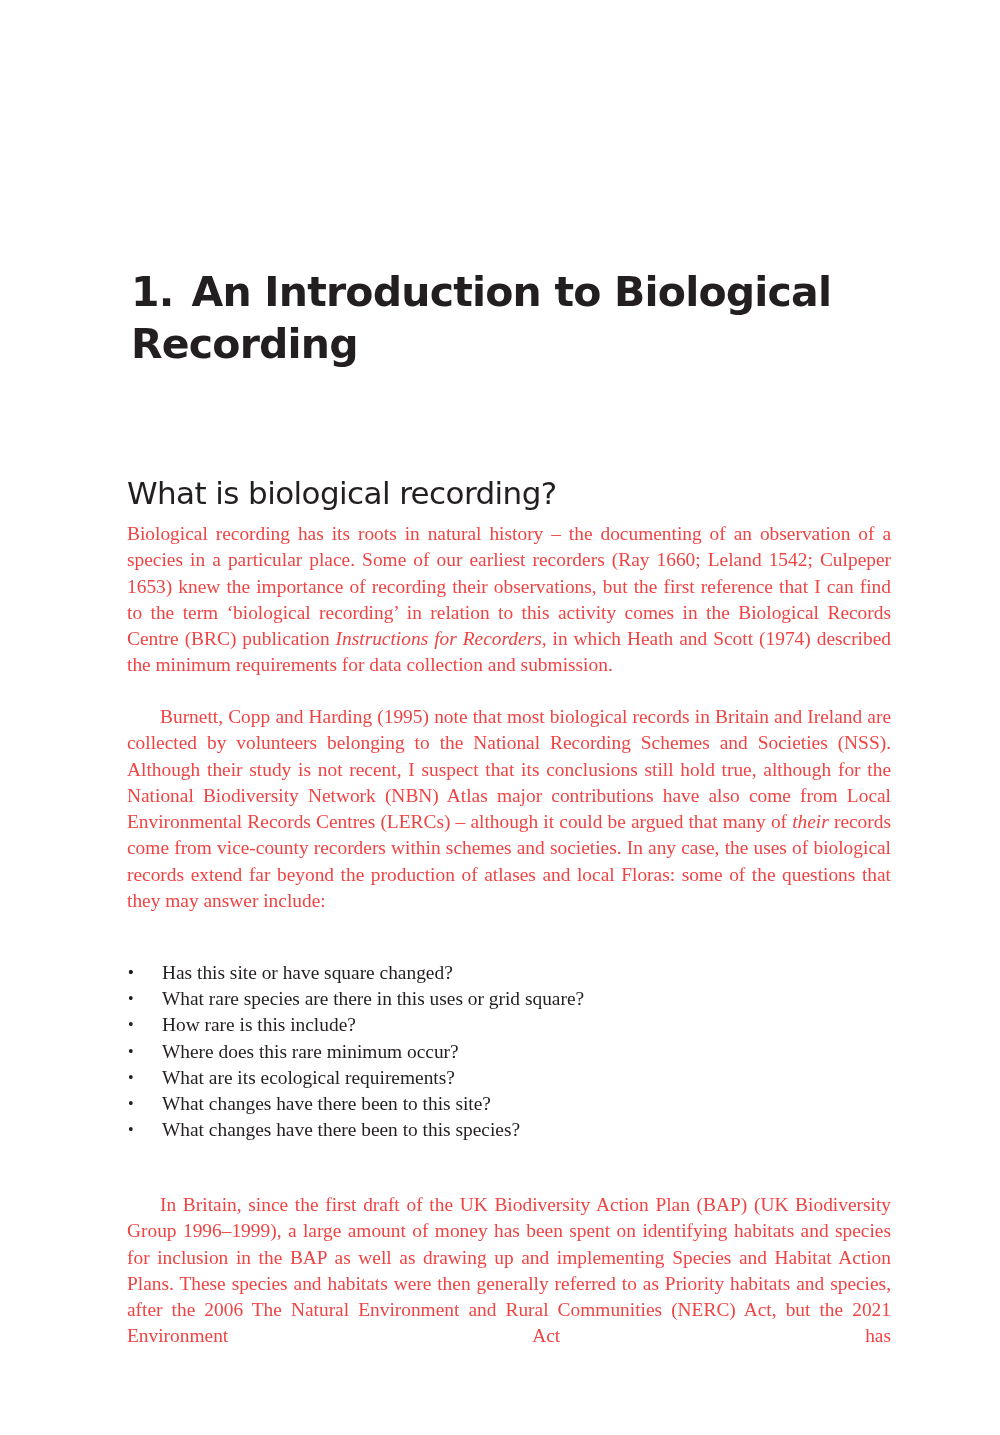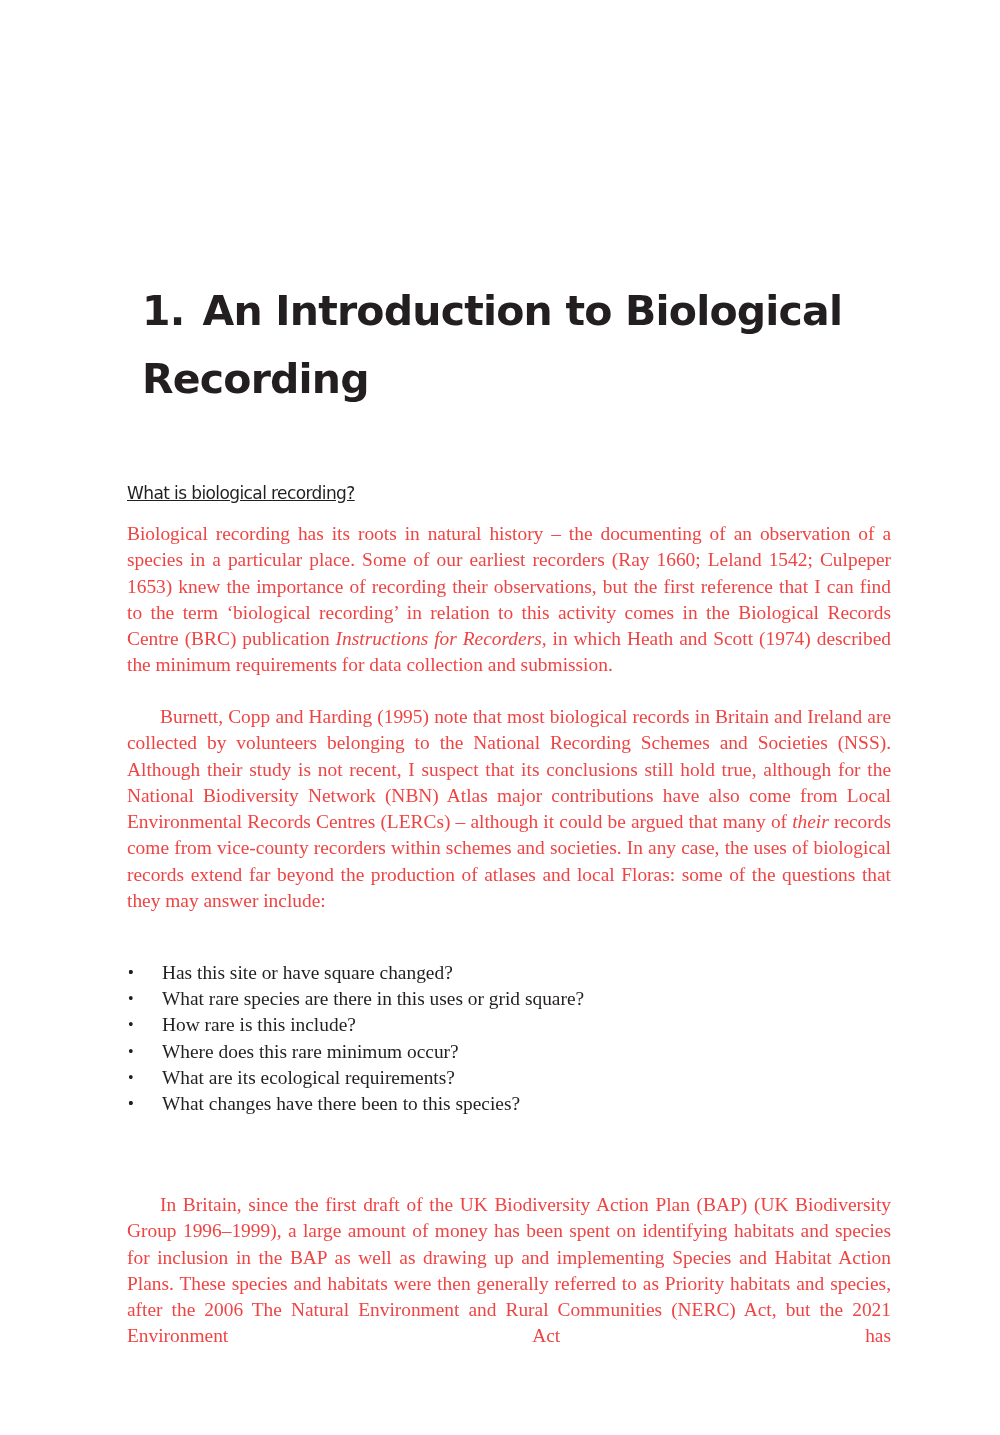--- a/index.html
+++ b/index.html
@@ -18,44 +18,43 @@
       position: absolute;
       left: 127px;
       top: 0;
       width: 764px;
     }
     .chapter-title {
       position: absolute;
       top: 262px;
       left: 0;
       width: 764px;
-      margin: 15px;
+      margin: 4px;
       font-family: "DejaVu Sans", sans-serif;
       font-weight: bold;
       font-size: 41px;
-      line-height: 68px;
+      line-height: 52px;
       letter-spacing: -0.8px;
       color: #231f20;
     }
     .chapter-title .num {
       display: inline-block;
       margin-right: 18px;
     }
     .section-heading {
       position: absolute;
       top: 478px;
       left: 0;
       margin: 0;
       font-family: "DejaVu Sans", sans-serif;
       font-weight: normal;
-      font-size: 17px;
+      font-size: 31px;
       line-height: 30px;
       letter-spacing: -0.6px;
       color: #231f20;
-      text-decoration: underline;
     }
     .body-text {
       font-family: "Liberation Serif", serif;
       font-size: 19.4px;
       line-height: 26.3px;
       text-align: justify;
       color: #ef4444;
       margin: 0;
     }
     .para1 { position: absolute; top: 521px; left: 0; width: 764px; }
@@ -102,19 +101,19 @@
 
   <p class="body-text para2"><span>Burnett, Copp and Harding (1995) note that most biological records in Britain and Ireland are collected by volunteers belonging to the National Recording Schemes and Societies (NSS). Although their study is not recent, I suspect that its conclusions still hold true, although for the National Biodiversity Network (NBN) Atlas major contributions have also come from Local Environmental Records Centres (LERCs) – although it could be argued that many of </span><em>their</em><span> records come from vice-county recorders within schemes and societies. In any case, the uses of biological records extend far beyond the production of atlases and local Floras: some of the questions that they may answer include:</span></p>
 
   <ul class="question-list">
     <li><span class="bullet">•</span></li>
     <li><span class="bullet">•</span><span>Has this site or have square changed?</span></li>
     <li><span class="bullet">•</span><span>What rare species are there in this uses or grid square?</span></li>
     <li><span class="bullet">•</span><span>How rare is this include?</span></li>
     <li><span class="bullet">•</span><span>Where does this rare minimum occur?</span></li>
     <li><span class="bullet">•</span><span>What are its ecological requirements?</span></li>
-    <li><span class="bullet">•</span></li>
+    <li><span class="bullet">•</span><span>What changes have there been to this site?</span></li>
     <li><span class="bullet">•</span><span>What changes have there been to this species?</span></li>
   </ul>
 
   <p class="body-text para3 para-end">In Britain, since the first draft of the UK Biodiversity Action Plan (BAP) (UK Biodiversity Group 1996–1999), a large amount of money has been spent on identifying habitats and species for inclusion in the BAP as well as drawing up and implementing Species and Habitat Action Plans. These species and habitats were then generally referred to as Priority habitats and species, after the 2006 The Natural Environment and Rural Communities (NERC) Act, but the 2021 Environment Act has</p>
 
 </div>
 
 </body></html>

